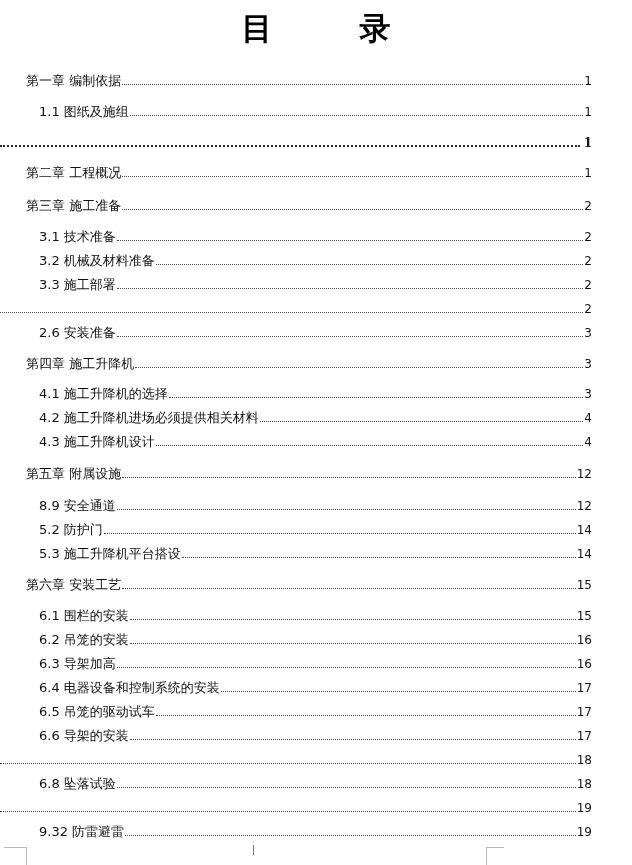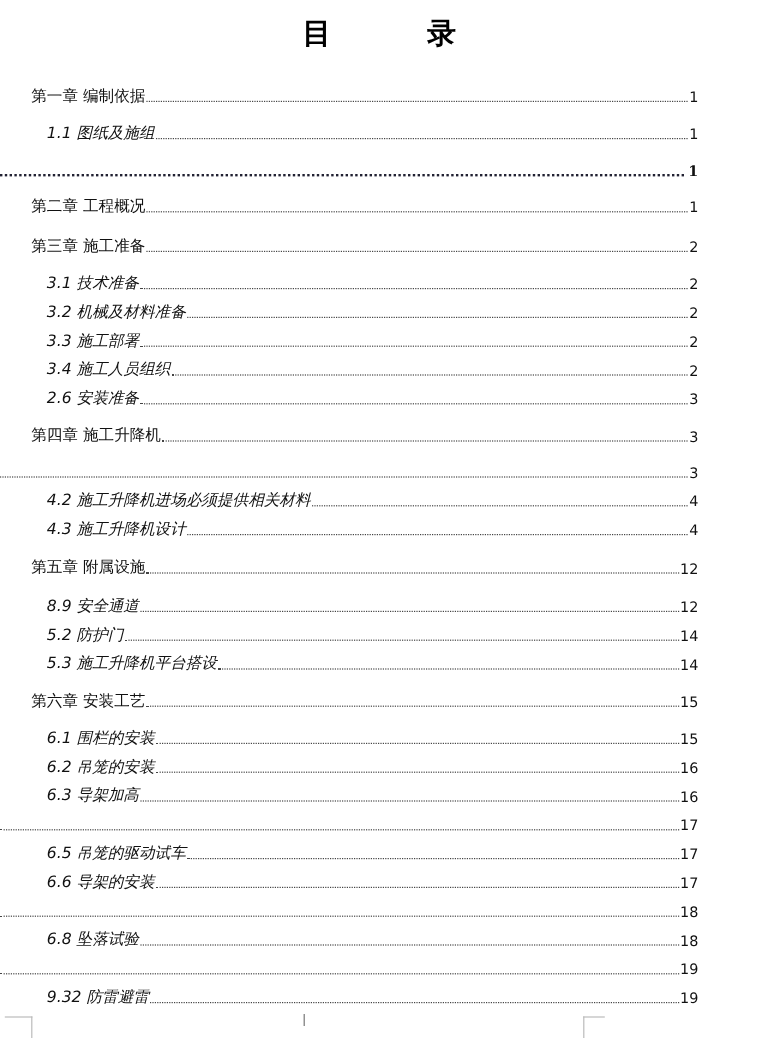--- a/index.html
+++ b/index.html
@@ -1,28 +1,28 @@
 <!DOCTYPE html>
 <html><head>
   <meta charset="utf-8">
   <style>
     html, body { margin: 0; padding: 0; background: #ffffff; }
     body { width: 632px; height: 865px; position: relative; overflow: hidden;
            font-family: "DejaVu Sans", "Liberation Sans", sans-serif; color: #111; }
     .title { position: absolute; top: 10px; left: 0; width: 632px; text-align: center;
-             font-family: "DejaVu Serif", "Liberation Serif", serif; font-size: 24px; font-weight: bold;
+             font-family: "DejaVu Serif", "Liberation Serif", serif; font-size: 31px; font-weight: bold;
              letter-spacing: 28px; text-indent: 28px; line-height: 36px; color: #000; }
     .toc-row { position: absolute; left: 0; width: 632px; height: 20px; display: flex; align-items: flex-end; }
     .toc-row .label { white-space: nowrap; font-size: 13px; line-height: 16px; padding-right: 1px; color: #111; }
     .toc-row .leader { flex: 1; border-bottom: 1px dotted #444; margin-bottom: 4px; height: 0; }
     .toc-row .page { font-size: 12px; line-height: 16px; text-align: right; padding-left: 1px; color: #111;
                      font-family: "DejaVu Sans", sans-serif; }
     .toc-row.level1 .label { padding-left: 26px; }
-    .toc-row.level2 .label { padding-left: 39px; font-style: italic; }
-    .toc-row.level1, .toc-row.level2 { padding-right: 50px; box-sizing: border-box; }
+    .toc-row.level2 .label { padding-left: 39px; }
+    .toc-row.level1, .toc-row.level2 { padding-right: 40px; box-sizing: border-box; }
     .toc-row.bold-leader .leader { border-bottom: 2px dotted #223; }
     .toc-row.bold-leader .page { font-weight: bold; font-family: "DejaVu Serif", serif; padding-left: 4px; }
     .corner { position: absolute; width: 22px; height: 18px; border-color: #bbb; border-style: solid; }
     .corner.bl { left: 4px; top: 847px; border-width: 1px 1px 0 0; }
     .corner.br { left: 486px; top: 847px; border-width: 1px 0 0 1px; width: 17px; }
     .cursor { position: absolute; left: 253px; top: 845px; width: 1px; height: 10px; background: #777; }
   </style>
 </head>
 <body>
 
@@ -62,35 +62,35 @@
       <span class="label">3.2 机械及材料准备</span>
       <span class="leader"></span>
       <span class="page">2</span>
     </div>
   <div class="toc-row level2" style="top:273px">
       <span class="label">3.3 施工部署</span>
       <span class="leader"></span>
       <span class="page">2</span>
     </div>
   <div class="toc-row level2" style="top:297px">
-      <span class="label">3.4 施工人员组织</span>
       <span class="leader"></span>
       <span class="page">2</span>
     </div>
   <div class="toc-row level2" style="top:321px">
       <span class="label">2.6 安装准备</span>
       <span class="leader"></span>
       <span class="page">3</span>
     </div>
   <div class="toc-row level1" style="top:352px">
       <span class="label">第四章 施工升降机</span>
       <span class="leader"></span>
       <span class="page">3</span>
     </div>
   <div class="toc-row level2" style="top:382px">
+      <span class="label">4.1 施工升降机的选择</span>
       <span class="leader"></span>
       <span class="page">3</span>
     </div>
   <div class="toc-row level2" style="top:406px">
       <span class="label">4.2 施工升降机进场必须提供相关材料</span>
       <span class="leader"></span>
       <span class="page">4</span>
     </div>
   <div class="toc-row level2" style="top:430px">
       <span class="label">4.3 施工升降机设计</span>
@@ -131,20 +131,21 @@
       <span class="label">6.2 吊笼的安装</span>
       <span class="leader"></span>
       <span class="page">16</span>
     </div>
   <div class="toc-row level2" style="top:652px">
       <span class="label">6.3 导架加高</span>
       <span class="leader"></span>
       <span class="page">16</span>
     </div>
   <div class="toc-row level2" style="top:676px">
+      <span class="label">6.4 电器设备和控制系统的安装</span>
       <span class="leader"></span>
       <span class="page">17</span>
     </div>
   <div class="toc-row level2" style="top:700px">
       <span class="label">6.5 吊笼的驱动试车</span>
       <span class="leader"></span>
       <span class="page">17</span>
     </div>
   <div class="toc-row level2" style="top:724px">
       <span class="label">6.6 导架的安装</span>

